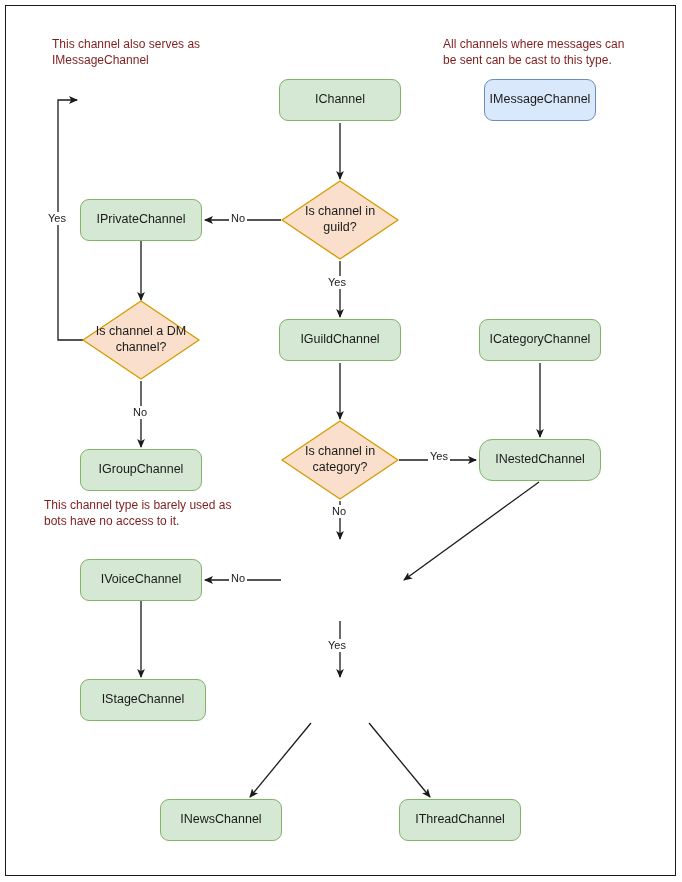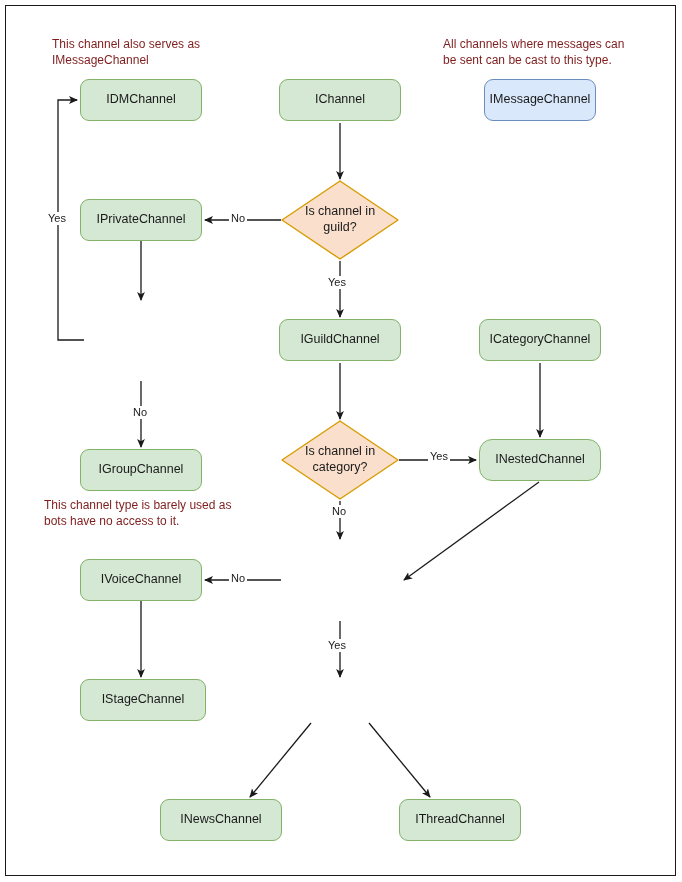--- a/index.html
+++ b/index.html
@@ -139,23 +139,20 @@
       <path d="M369,723 L430,797"></path>
     </g>
   </svg>
 
   <div class="note" style="left:52px; top:37px; width:180px;">This channel also serves as IMessageChannel</div>
 
   <div class="note" style="left:443px; top:37px; width:195px;">All channels where messages can be sent can be cast to this type.</div>
 
   <div class="note" style="left:44px; top:498px; width:196px;">This channel type is barely used as bots have no access to it.</div>
 
-  <div class="node rect" style="left:80px; top:79px; width:122px; height:42px;">
-    <span>IDMChannel</span>
-  </div>
 
   <div class="node rect" style="left:279px; top:79px; width:122px; height:42px;">
     <span>IChannel</span>
   </div>
 
   <div class="node rect blue" style="left:484px; top:79px; width:112px; height:42px;">
     <span>IMessageChannel</span>
   </div>
 
   <div class="node rect" style="left:80px; top:199px; width:122px; height:42px;">
@@ -195,20 +192,26 @@
     <span>IThreadChannel</span>
   </div>
 
   <div class="node diamond" style="left:281px; top:180px; width:118px; height:80px;">
     <svg class="diamond-shape" viewBox="0 0 118 80" preserveAspectRatio="none">
       <polygon points="59,1 117,40 59,79 1,40" fill="#fae0cc" stroke="#d79b00" stroke-width="1.4" stroke-linejoin="round"></polygon>
     </svg>
     <span class="diamond-label">Is channel in guild?</span>
   </div>
 
+  <div class="node diamond" style="left:82px; top:300px; width:118px; height:80px;">
+    <svg class="diamond-shape" viewBox="0 0 118 80" preserveAspectRatio="none">
+      <polygon points="59,1 117,40 59,79 1,40" fill="#fae0cc" stroke="#d79b00" stroke-width="1.4" stroke-linejoin="round"></polygon>
+    </svg>
+    <span class="diamond-label">Is channel a DM channel?</span>
+  </div>
 
   <div class="node diamond" style="left:281px; top:420px; width:118px; height:80px;">
     <svg class="diamond-shape" viewBox="0 0 118 80" preserveAspectRatio="none">
       <polygon points="59,1 117,40 59,79 1,40" fill="#fae0cc" stroke="#d79b00" stroke-width="1.4" stroke-linejoin="round"></polygon>
     </svg>
     <span class="diamond-label">Is channel in category?</span>
   </div>
 
 
   <div class="edge-label" style="left:229px; top:212px;">No</div>

